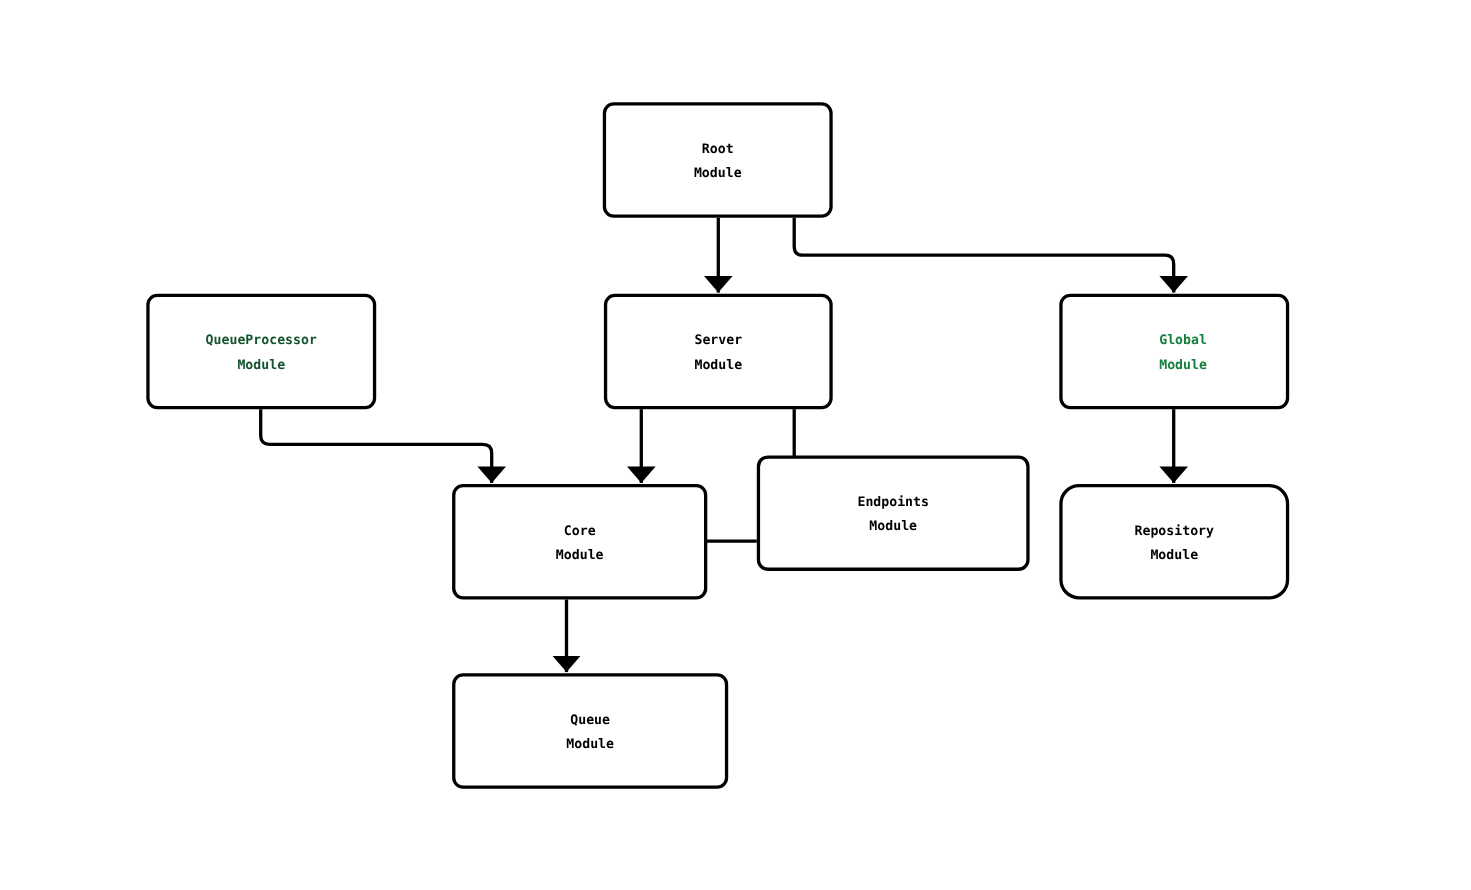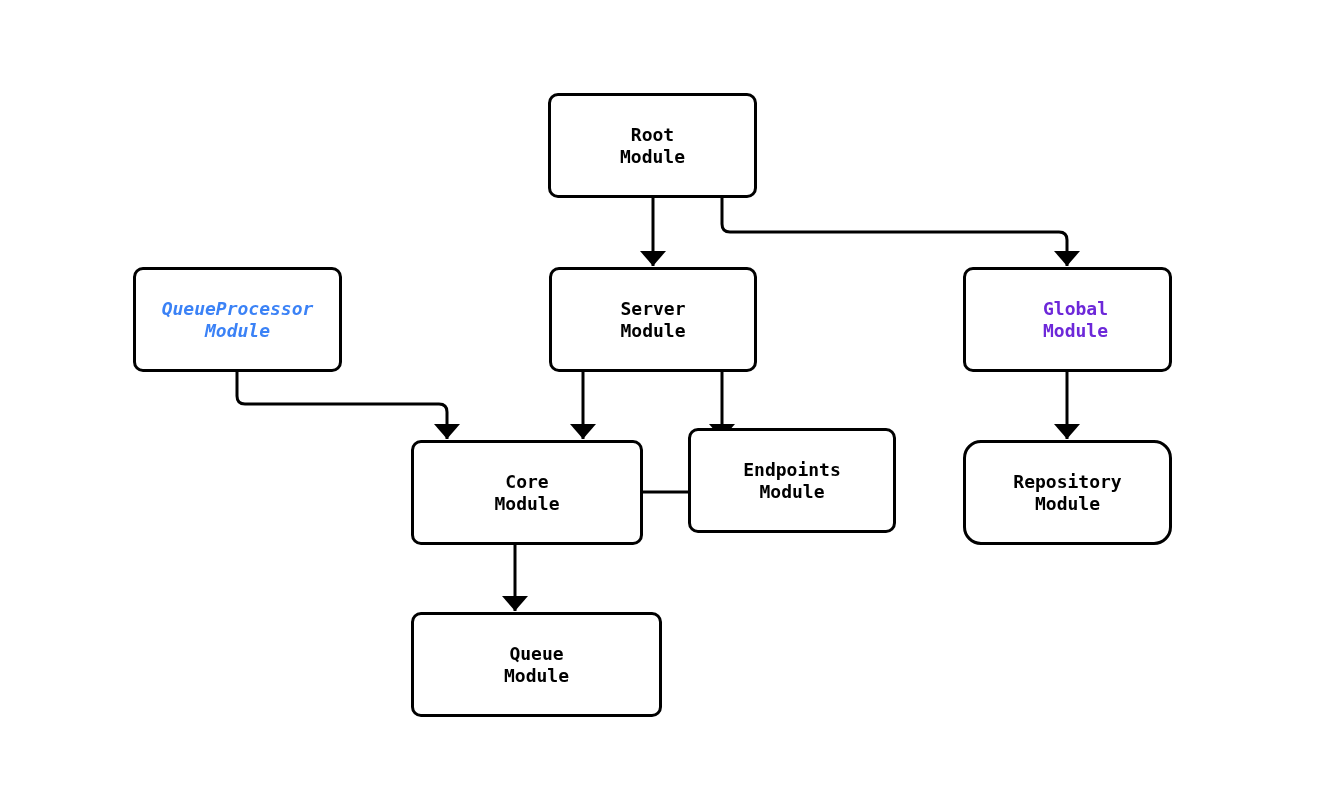--- a/index.html
+++ b/index.html
@@ -31,21 +31,21 @@
     border-radius: 10px;
     background: #ffffff;
     display: flex;
     align-items: center;
     justify-content: center;
     text-align: center;
   }
   .node-label {
     white-space: pre-line;
     font-weight: bold;
-    font-size: 18px;
+    font-size: 12px;
     line-height: 22px;
     color: #000000;
   }
 </style>
 </head>
 <body>
 
 <div class="canvas">
   <svg id="edge-layer" width="1337" height="809" viewBox="0 0 1337 809" xmlns="http://www.w3.org/2000/svg">
     <defs>
@@ -63,36 +63,36 @@
         <path class="edge" d="M1067,372 L1067,439" stroke="#000000" marker-end="url(#arrowhead)"></path>
         <path class="edge" d="M515,545 L515,611" stroke="#000000" marker-end="url(#arrowhead)"></path>
       </g>
   </svg>
   <div id="node-layer">
       <div class="node" style="left: 548px; top: 93px; width: 209px; height: 105px; border-color: rgb(0, 0, 0); background: rgb(255, 255, 255);">
         <span class="node-label" style="color: rgb(0, 0, 0);">Root
 Module</span>
       </div>
       <div class="node" style="left: 133px; top: 267px; width: 209px; height: 105px; border-color: rgb(0, 0, 0); background: rgb(255, 255, 255);">
-        <span class="node-label" style="color: #3b82f6; font-style: italic;">QueueProcessor
+        <span class="node-label" style="color: #14532d;">QueueProcessor
 Module</span>
       </div>
       <div class="node" style="left: 549px; top: 267px; width: 208px; height: 105px; border-color: rgb(0, 0, 0); background: rgb(255, 255, 255);">
         <span class="node-label" style="color: rgb(0, 0, 0);">Server
 Module</span>
       </div>
       <div class="node" style="left: 963px; top: 267px; width: 209px; height: 105px; border-color: rgb(0, 0, 0); background: rgb(255, 255, 255);">
-        <span class="node-label" style="color: #6d28d9; margin-left: 16px;">Global
+        <span class="node-label" style="color: #15803d; margin-left: 16px;">Global
 Module</span>
       </div>
       <div class="node" style="left: 411px; top: 440px; width: 232px; height: 105px; border-color: rgb(0, 0, 0); background: rgb(255, 255, 255); align-items: center;">
         <span class="node-label" style="color: rgb(0, 0, 0);">Core
 Module</span>
       </div>
-      <div class="node" style="left: 688px; top: 428px; width: 208px; height: 105px; border-color: rgb(0, 0, 0); background: rgb(255, 255, 255);">
+      <div class="node" style="left: 688px; top: 414px; width: 248px; height: 105px; border-color: rgb(0, 0, 0); background: rgb(255, 255, 255);">
         <span class="node-label" style="color: rgb(0, 0, 0);">Endpoints
 Module</span>
       </div>
       <div class="node" style="left: 963px; top: 440px; width: 209px; height: 105px; border-color: rgb(0, 0, 0); background: rgb(255, 255, 255); border-radius: 18px;">
         <span class="node-label" style="color: rgb(0, 0, 0);">Repository
 Module</span>
       </div>
       <div class="node" style="left: 411px; top: 612px; width: 251px; height: 105px; border-color: rgb(0, 0, 0); background: rgb(255, 255, 255);">
         <span class="node-label" style="color: rgb(0, 0, 0);">Queue
 Module</span>

